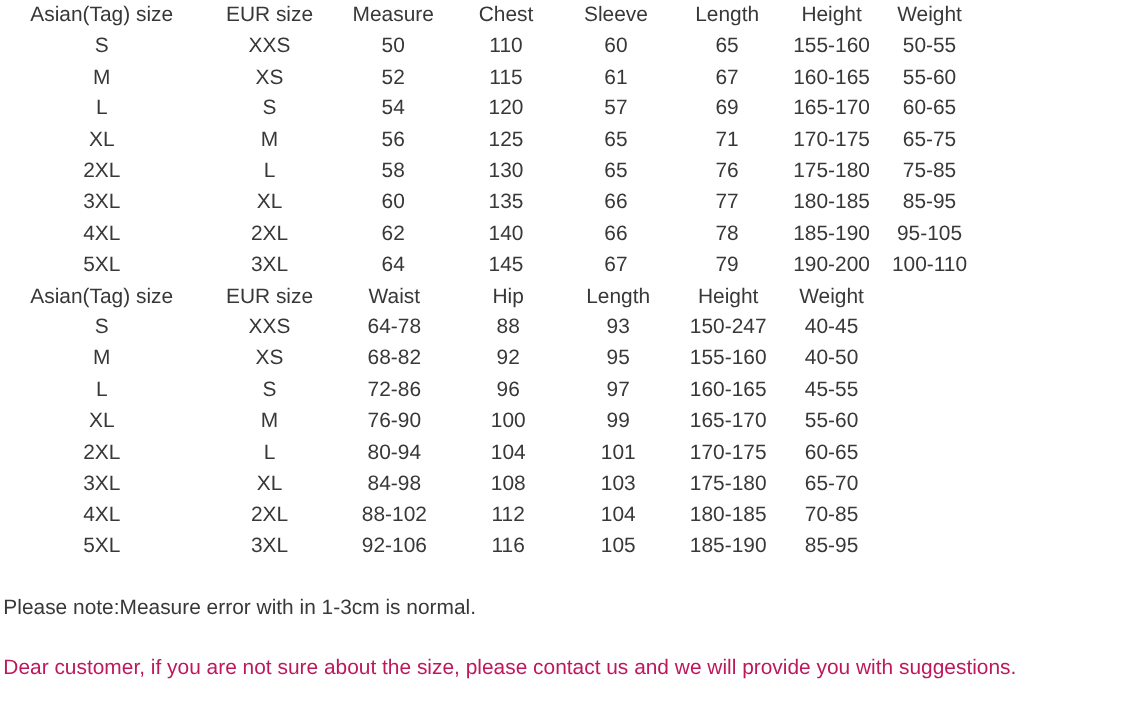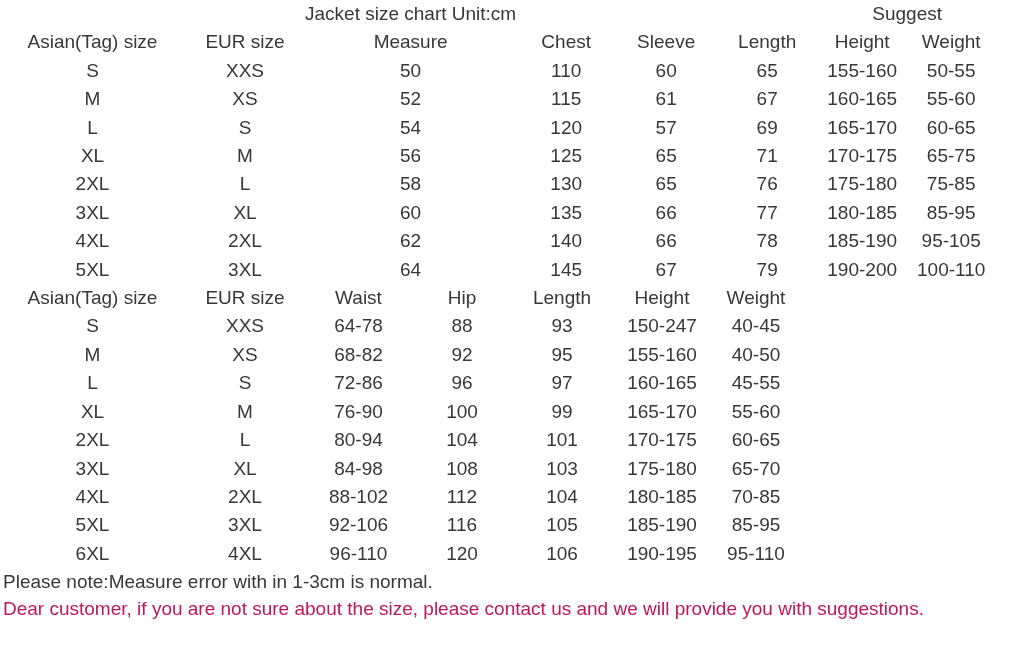--- a/index.html
+++ b/index.html
@@ -33,20 +33,21 @@
   }
   .chart-title {
     white-space: nowrap;
   }
   .notes {
     padding-left: 3px;
   }
   .note-line {
     line-height: 27px;
     white-space: nowrap;
+    margin-top: 28px;
   }
   .note-measure {
     color: #383838;
   }
   .note-contact {
     color: #be185d;
   }
 </style>
 </head>
 <body>
@@ -57,26 +58,20 @@
       <col style="width:120px">
       <col style="width:105px">
       <col style="width:100px">
     <col style="width:100px">
       <col style="width:102px">
       <col style="width:88px">
       <col style="width:90px">
   </colgroup>
   <tbody>
     <tr>
-      <td colspan="2"></td>
-      <td class="chart-title">Jacket size chart Unit:cm</td>
-      <td colspan="3"></td>
-      <td colspan="2">Suggest</td>
-    </tr>
-    <tr>
       <th>Asian(Tag) size</th>
       <th>EUR size</th>
       <th>Measure</th>
       <th>Chest</th>
       <th>Sleeve</th>
       <th>Length</th>
       <th>Height</th>
       <th>Weight</th>
     </tr>
   </tbody>
@@ -251,28 +246,19 @@
       </tr>
       <tr>
         <td>5XL</td>
         <td>3XL</td>
         <td>92-106</td>
         <td>116</td>
         <td>105</td>
         <td>185-190</td>
         <td>85-95</td>
       </tr>
-      <tr>
-        <td>6XL</td>
-        <td>4XL</td>
-        <td>96-110</td>
-        <td>120</td>
-        <td>106</td>
-        <td>190-195</td>
-        <td>95-110</td>
-      </tr>
     </tbody>
 </table>
 
 <div class="notes">
   <div class="note-line note-measure">Please note:Measure error with in 1-3cm is normal.</div>
   <div class="note-line note-contact">Dear customer, if you are not sure about the size, please contact us and we will provide you with suggestions.</div>
 </div>
 
 </body></html>

